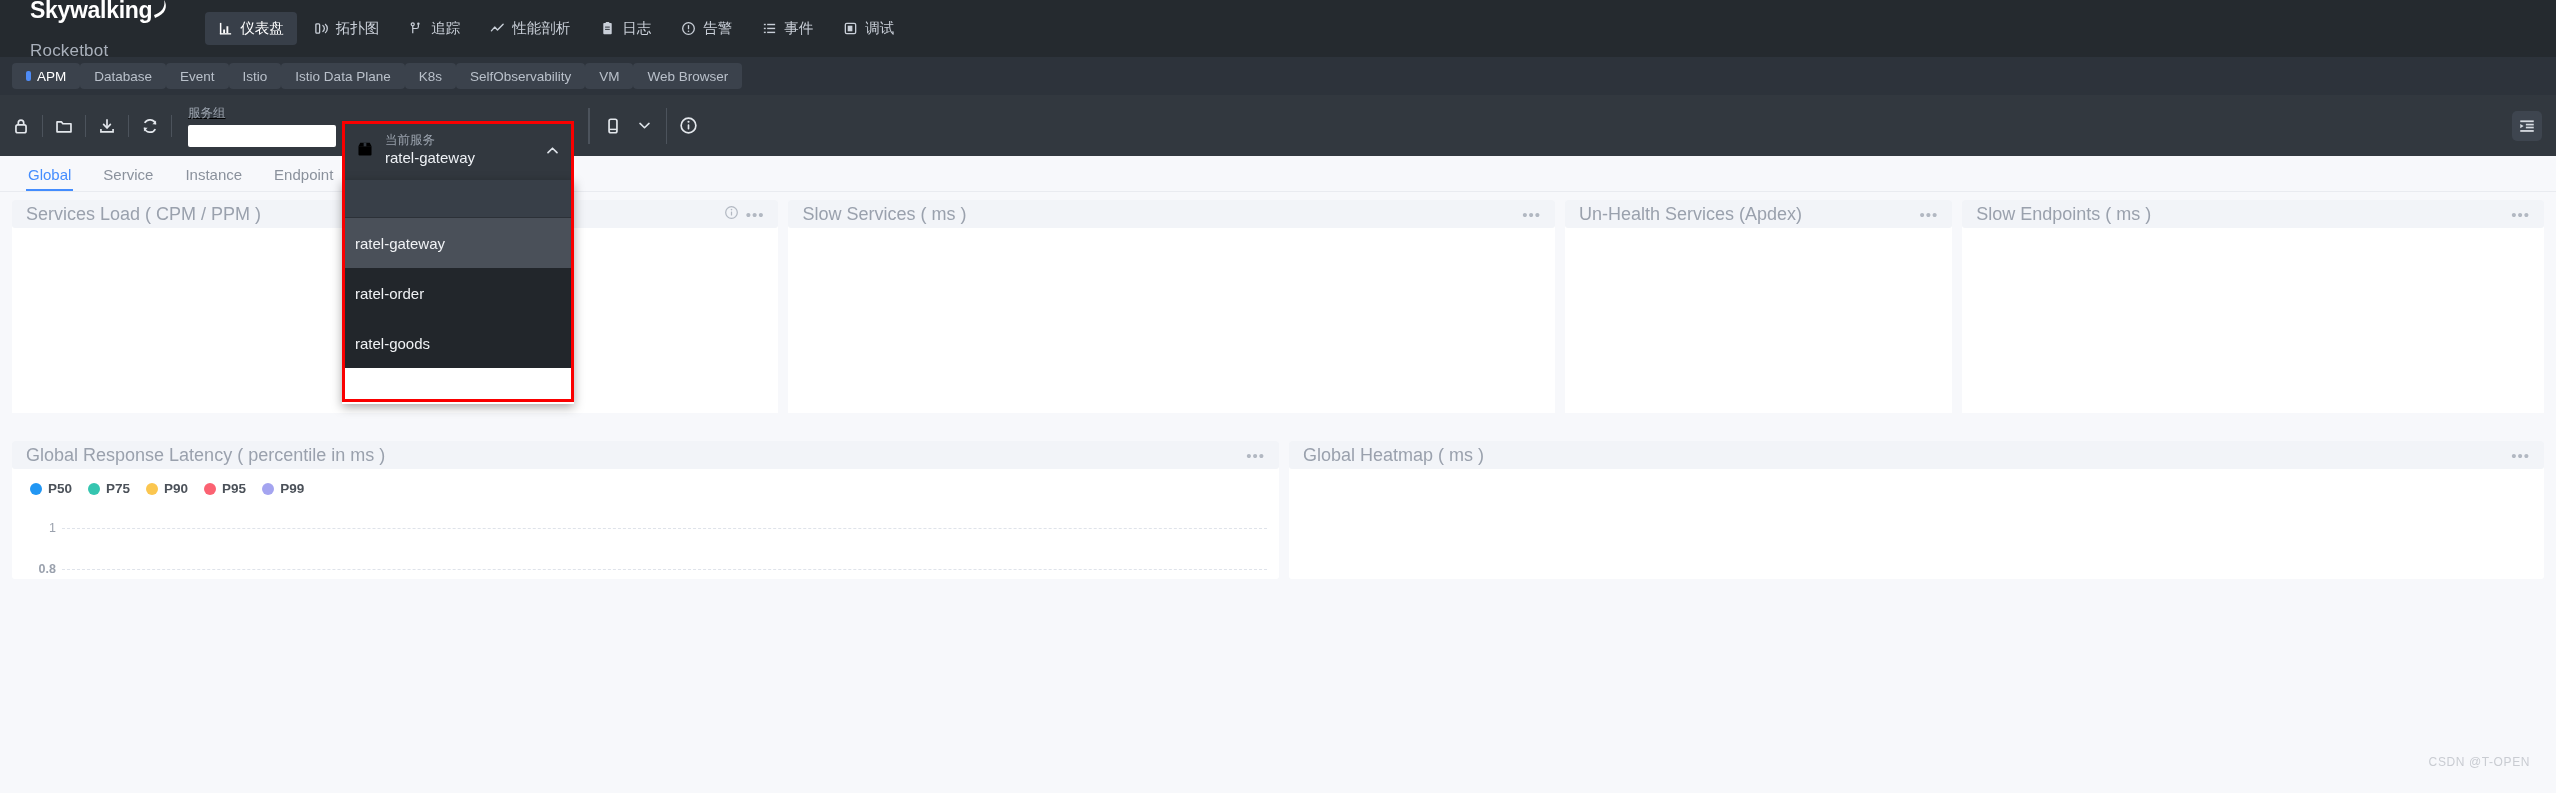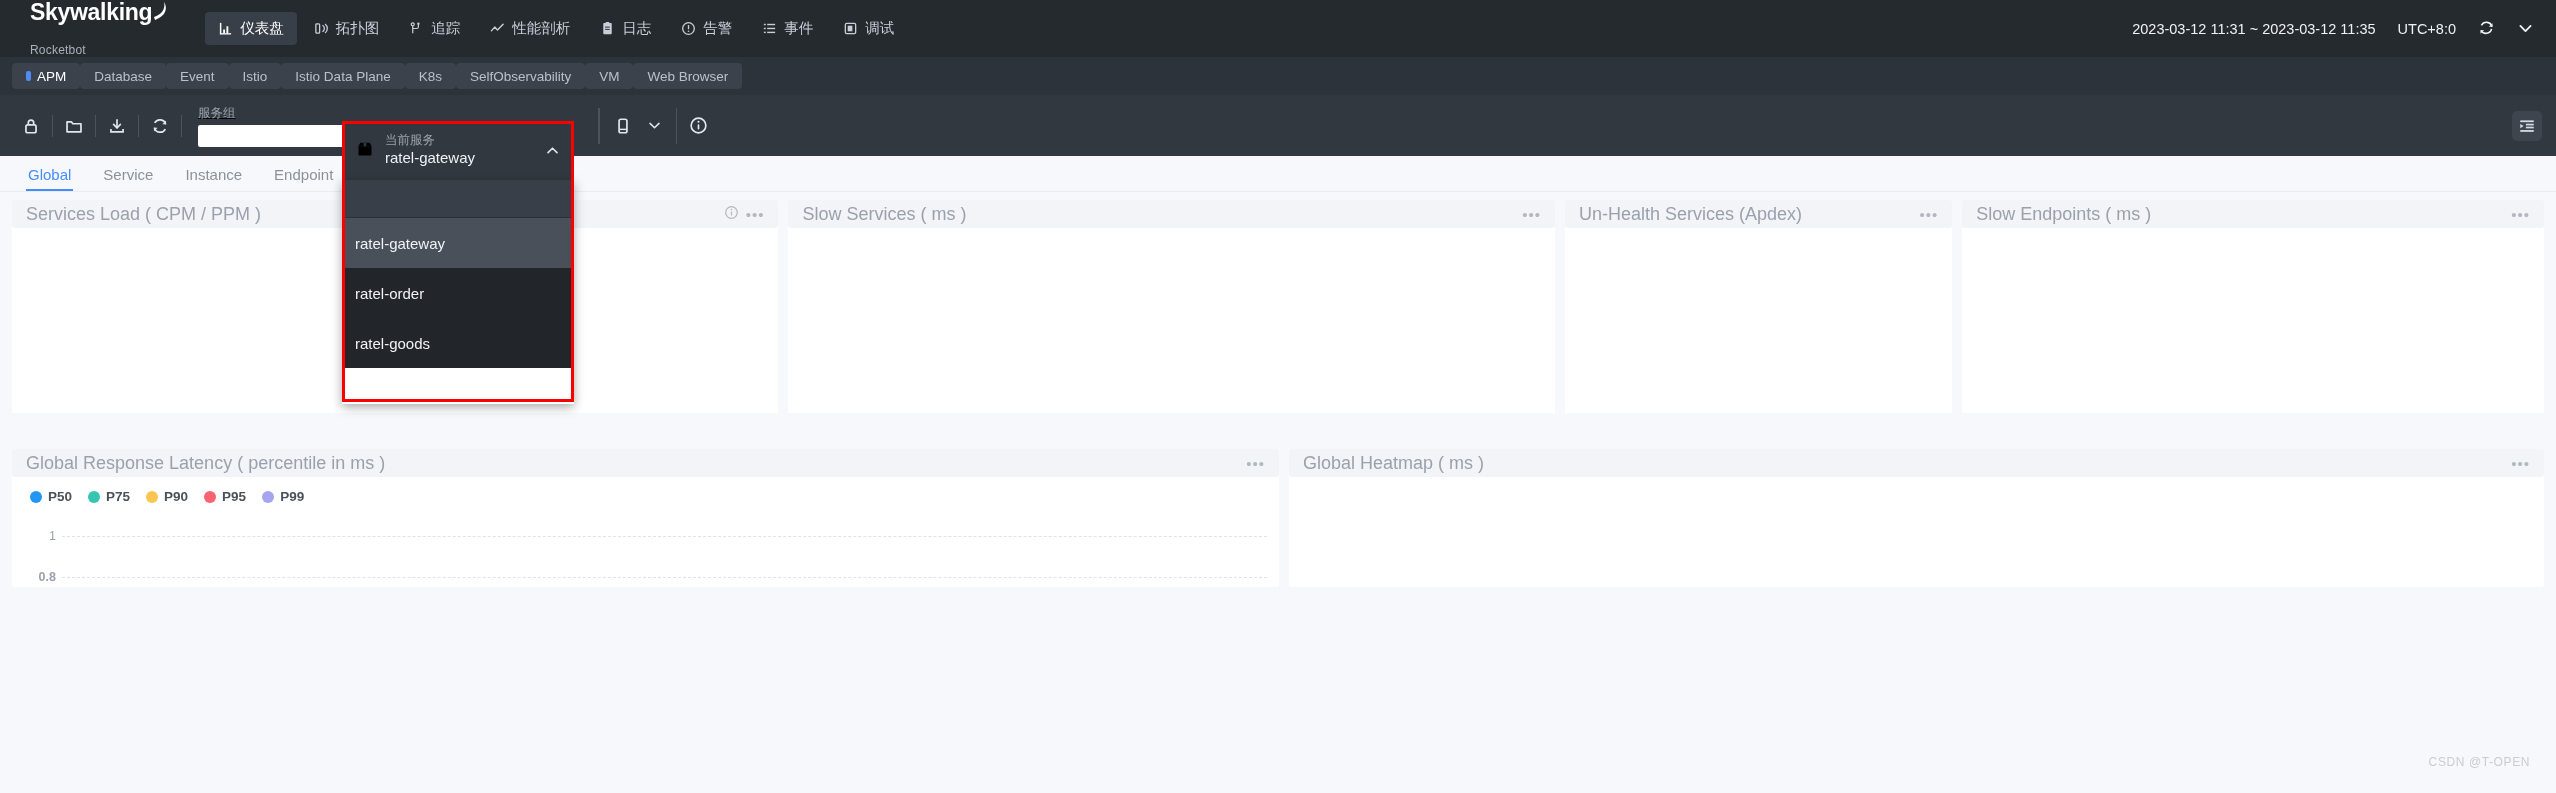--- a/index.html
+++ b/index.html
@@ -21,21 +21,21 @@
   }
   .brand { display: flex; flex-direction: column; justify-content: center; line-height: 1; margin-right: 38px; }
   .brand-name {
     color: #ffffff; font-size: 23px; font-weight: bold; letter-spacing: -0.3px;
     display: flex; align-items: baseline;
   }
   .brand-swoosh {
     display: inline-block; width: 14px; height: 17px; margin-left: 1px; position: relative;
   }
   .brand-swoosh svg { position: absolute; left: 0; top: -3px; }
-  .brand-sub { color: #a9b0bb; font-size: 12px; margin-top: 20px; letter-spacing: 0.2px; }
+  .brand-sub { color: #a9b0bb; font-size: 17px; margin-top: 20px; letter-spacing: 0.2px; }
 
   .mainnav { display: flex; align-items: center; gap: 4px; }
   .navitem {
     display: flex; align-items: center; gap: 7px;
     padding: 7px 13px; border-radius: 4px;
     color: #c9cfd8; font-size: 14.5px; white-space: nowrap;
     cursor: pointer;
   }
   .navitem .nicon { display: inline-flex; align-items: center; width: 15px; height: 15px; color: #c9cfd8; }
   .navitem.active { background: #383f49; color: #ffffff; }
@@ -62,21 +62,21 @@
     border-radius: 4px; background: #3b424c;
     color: #b9c0ca; font-size: 13.5px; white-space: nowrap; cursor: pointer;
   }
   .subitem.active { color: #ffffff; }
   .dot-ind { width: 5px; height: 10px; border-radius: 2px; background: #4e8bf5; display: inline-block; }
 
   
   .toolbar {
     height: 61px; background: #32383f;
     display: flex; align-items: center;
-    position: relative; padding-left: 10px; text-decoration: underline;
+    position: relative;  text-decoration: underline;
   }
   .tool-icons { display: flex; align-items: center; }
   .tbtn {
     width: 42px; height: 40px; display: flex; align-items: center; justify-content: center;
     color: #e3e7ec; cursor: pointer;
   }
   .vdiv { width: 1px; height: 22px; background: #4c535c; }
   .group-field { display: flex; flex-direction: column; justify-content: center; margin-left: 16px; }
   .group-label { color: #9aa2ad; font-size: 12.5px; margin-bottom: 3px; }
   .group-input {
@@ -146,21 +146,21 @@
   .widget { background: #ffffff; border-radius: 3px; }
   .wtitlebar {
     height: 28px; background: #f2f4f8; display: flex; align-items: center;
     padding: 0 14px; justify-content: space-between; border-radius: 3px;
   }
   .wtitle { color: #9aa1ad; font-size: 18px; white-space: nowrap; }
   .wactions { display: flex; align-items: center; gap: 7px; color: #b2b8c2; }
   .dots { letter-spacing: 1px; font-size: 15px; line-height: 1; color: #b2b8c2; cursor: pointer; }
   .wbody { height: 185px; background: #ffffff; }
 
-  .row2 { display: flex; gap: 10px; margin-top: 36px; }
+  .row2 { display: flex; gap: 10px; margin-top: 28px; }
 
   .legend { display: flex; align-items: center; gap: 16px; padding: 12px 0 0 18px; }
   .lg { display: flex; align-items: center; gap: 6px; }
   .lgdot { width: 12px; height: 12px; border-radius: 50%; display: inline-block; }
   .lgtext { font-size: 13.5px; color: #4b5159; font-weight: bold; }
 
   .plot { position: relative; height: 72px; margin-top: 4px; }
   .ytick {
     position: absolute; left: 0; width: 44px; text-align: right;
     font-size: 12.5px; color: #9aa1ad;
@@ -269,37 +269,20 @@
       <span class="nicon">
         <svg width="15" height="15" viewBox="0 0 16 16">
             <rect x="2.5" y="2.5" width="11" height="11" rx="1.5" fill="none" stroke="currentColor" stroke-width="1.4"></rect>
             <rect x="5" y="5" width="5" height="6" fill="currentColor"></rect>
           </svg>
       </span>
       <span class="nlabel">调试</span>
     </div>
   </div>
 
-  <div class="topright">
-    <span>2023-03-12 11:31 ~ 2023-03-12 11:35</span>
-    <span class="tz">UTC+8:0</span>
-    <span class="iconbtn">
-      <svg width="17" height="17" viewBox="0 0 16 16">
-          <path d="M13.2 6.3A5.4 5.4 0 003.2 5" fill="none" stroke="currentColor" stroke-width="1.5"></path>
-          <path d="M2.8 9.7a5.4 5.4 0 0010-1.3" fill="none" stroke="currentColor" stroke-width="1.5"></path>
-          <path d="M13.6 3v3.4h-3.4z" fill="currentColor"></path>
-          <path d="M2.4 13V9.6h3.4z" fill="currentColor"></path>
-        </svg>
-    </span>
-    <span class="iconbtn">
-      <svg width="17" height="17" viewBox="0 0 16 16">
-          <path d="M3.2 5.6L8 10.4l4.8-4.8" fill="none" stroke="currentColor" stroke-width="1.7" stroke-linecap="round" stroke-linejoin="round"></path>
-        </svg>
-    </span>
-  </div>
 </div>
 
 <div class="subnav">
   <div class="subitem active">
     <span class="dot-ind"></span>
     <span>APM</span>
   </div>
   <div class="subitem">
       <span>Database</span>
     </div>

